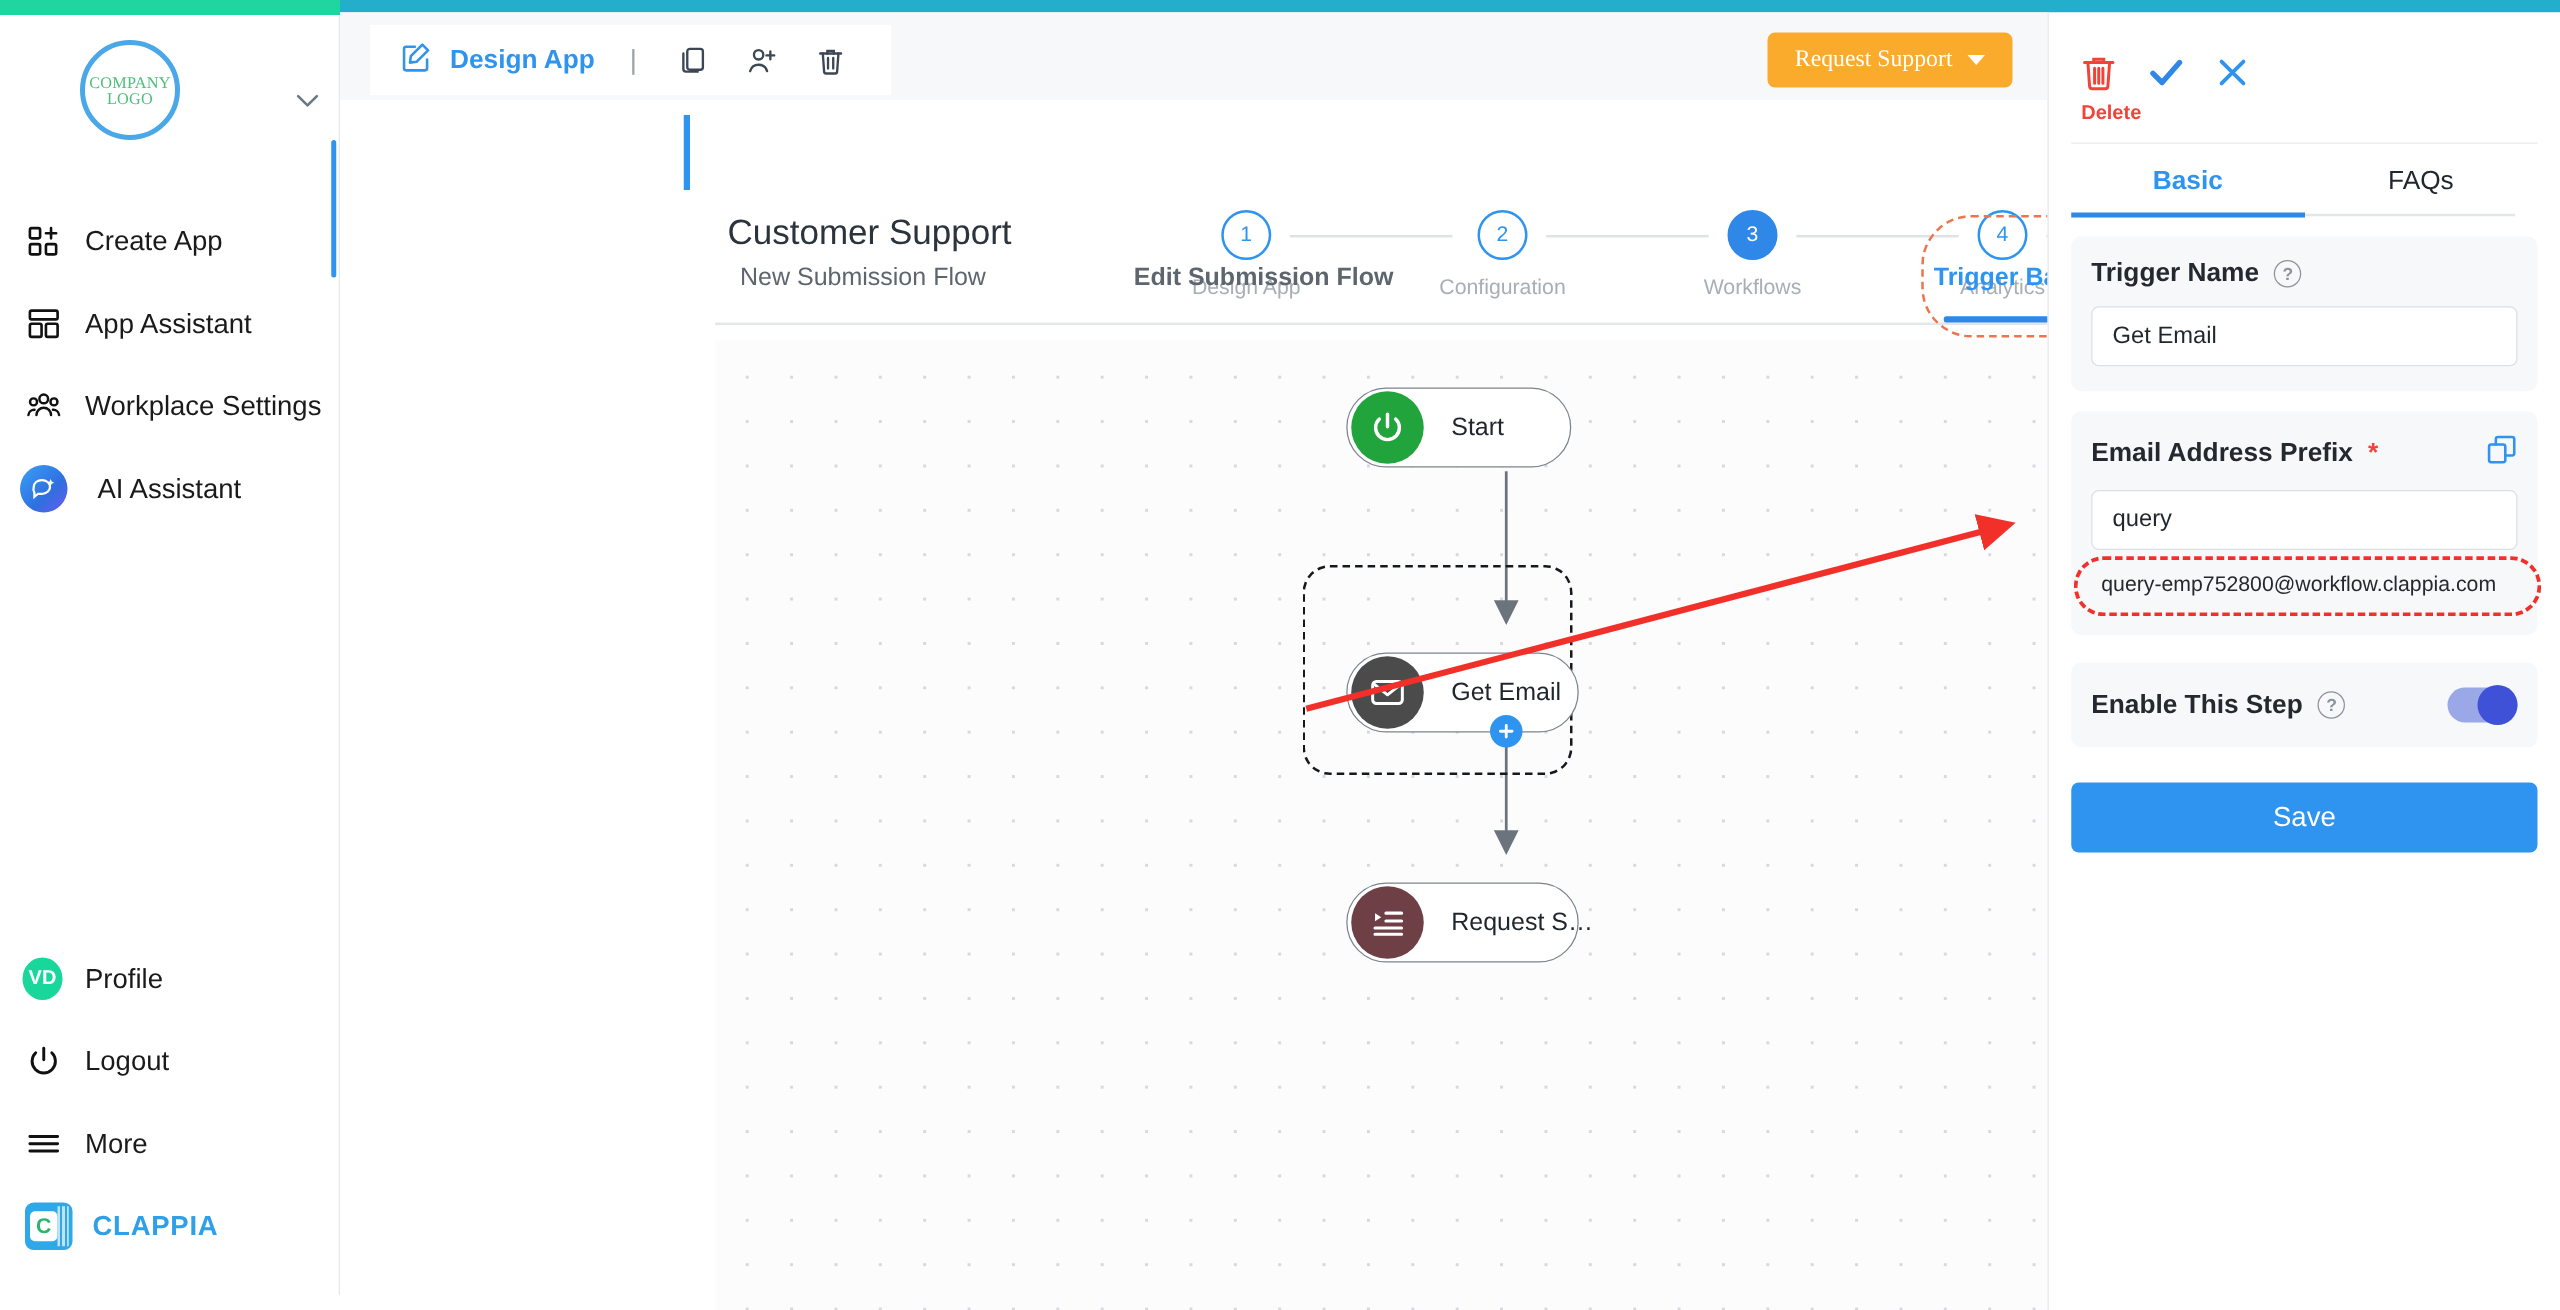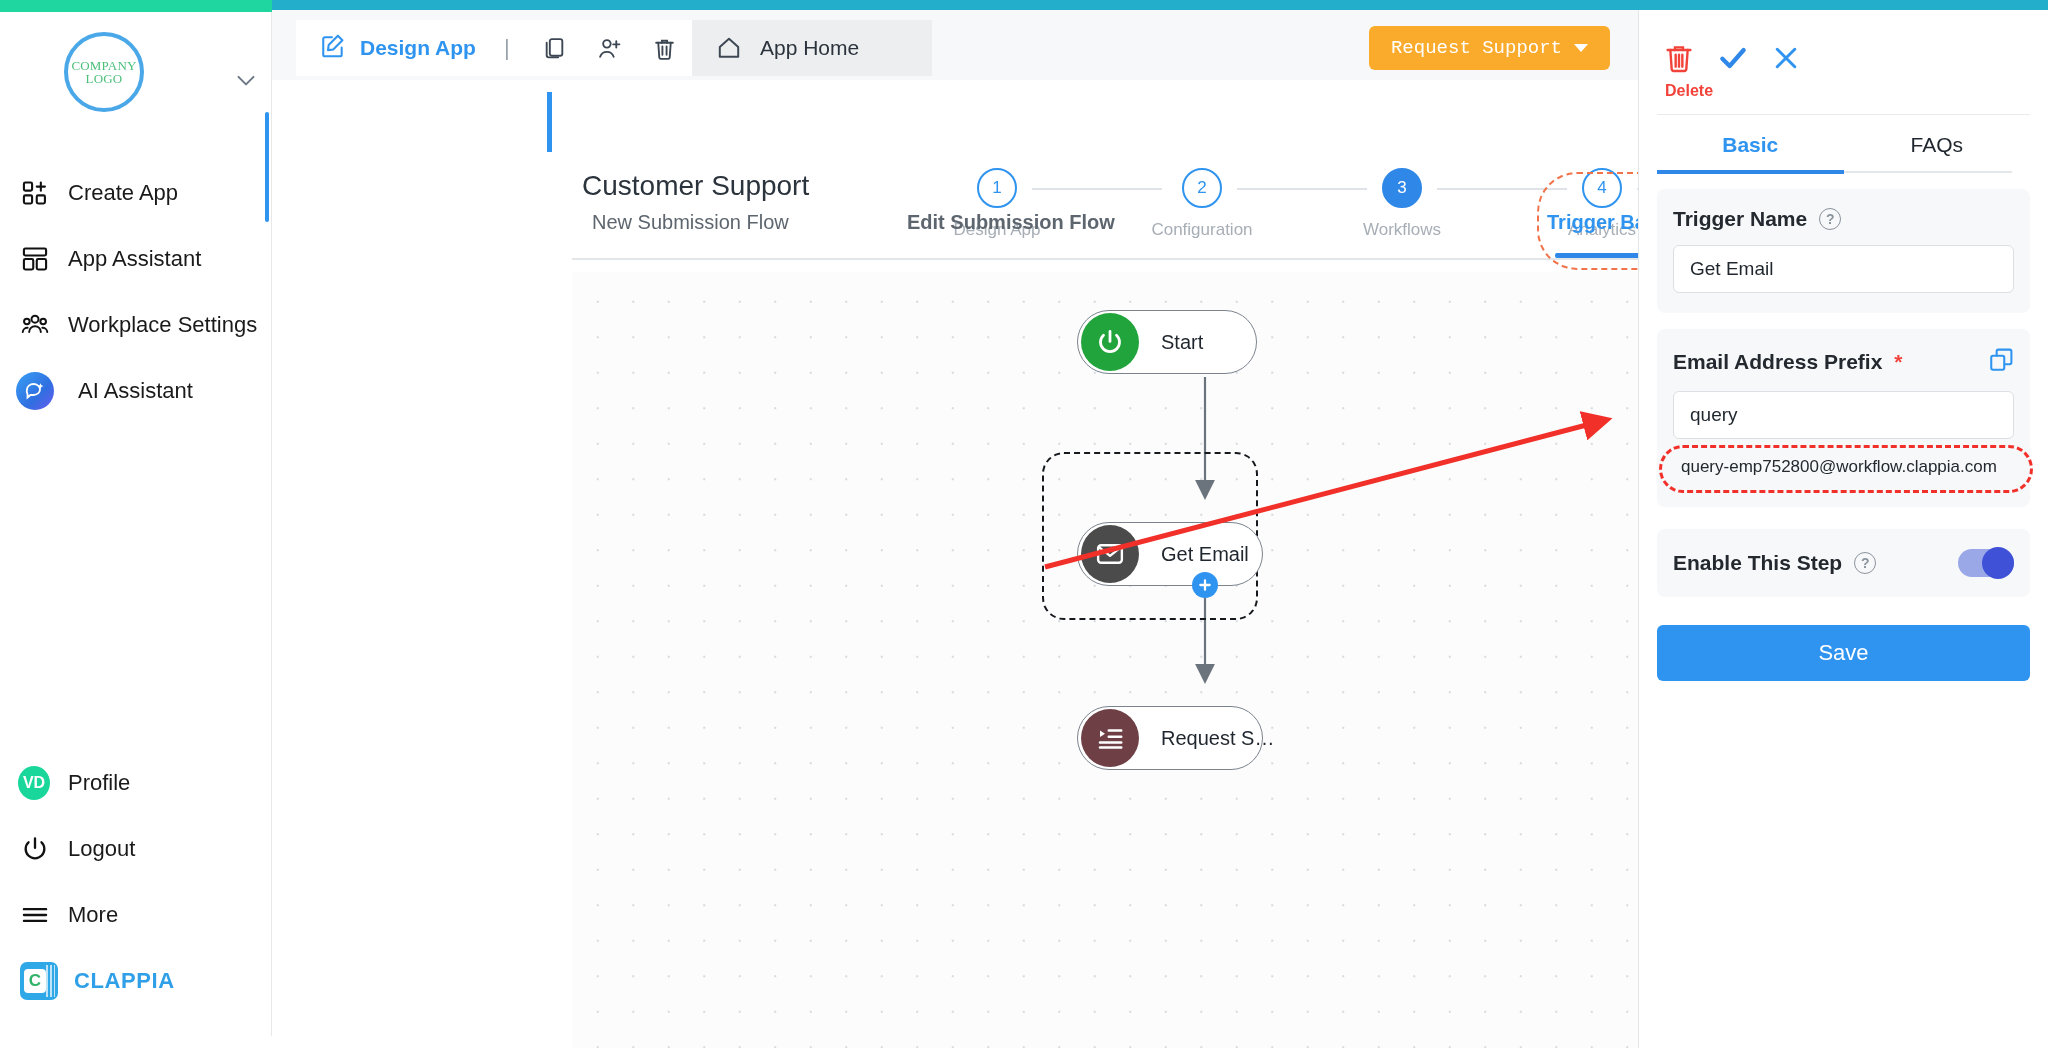--- a/index.html
+++ b/index.html
@@ -103,21 +103,21 @@
   .tb-sep { color: #9aa2ac; font-size: 22px; margin: 0 10px 0 14px; }
   .tb-icon { color: #3c4753; margin: 0 8px; display: flex; align-items: center; cursor: pointer; }
   .tb-home {
     left: 420px; width: 240px; background: #eceef0; justify-content: flex-start;
     padding-left: 24px; gap: 12px;
   }
   .tb-home .label { font-size: 21px; color: #2b333c; }
   .req-support {
     position: absolute; right: 28px; top: 16px; height: 44px; padding: 0 22px;
     background: #fbab2c; color: #fff; border: none; border-radius: 6px;
-    font-size: 19px; font-family: Liberation Mono, monospace; display: flex; align-items: center; gap: 12px;
+    font-size: 19px; font-family: Liberation Serif, serif; display: flex; align-items: center; gap: 12px;
     cursor: pointer;
   }
   .req-support .caret { width: 0; height: 0; border-left: 7px solid transparent;
     border-right: 7px solid transparent; border-top: 8px solid #fff; }
 
   
   .app-header { position: absolute; left: 0; top: 70px; right: 0; height: 108px; background: #fff; }
   .app-title-bar { position: absolute; left: 275px; top: 12px; width: 5px; height: 60px; background: #2f94f0; }
   .app-title { position: absolute; left: 310px; top: 90px; font-size: 28px; color: #2b333c; }
   .stepper { position: absolute; left: 640px; top: 88px; width: 880px; height: 88px; }
@@ -363,28 +363,20 @@
         <span class="tb-icon">
           <svg viewBox="0 0 24 24" width="25" height="25" fill="none" stroke="currentColor" stroke-width="1.8" stroke-linecap="round">
             <path d="M4 6.5 h16"></path>
               <path d="M9.5 6.5 V4.5 h5 v2"></path>
             <path d="M6 6.5 l1 14 a1.5 1.5 0 0 0 1.5 1.4 h7 a1.5 1.5 0 0 0 1.5-1.4 l1-14"></path>
             <path d="M10 10 v8 M14 10 v8"></path>
           </svg>
         </span>
       </div>
 
-      <div class="tb-card tb-home">
-        <span class="tb-icon" style="margin:0 6px 0 0;">
-          <svg viewBox="0 0 24 24" width="26" height="26" fill="none" stroke="currentColor" stroke-width="1.8" stroke-linejoin="round">
-            <path d="M3.5 11 L12 3.5 L20.5 11 V20 H3.5Z"></path>
-          </svg>
-        </span>
-        <span class="label">App Home</span>
-      </div>
 
       <button class="req-support">
         <span>Request Support</span>
         <span class="caret"></span>
       </button>
     </div>
 
     <div class="app-header">
       <div class="app-title-bar"></div>
       <div class="app-title">Customer Support</div>

